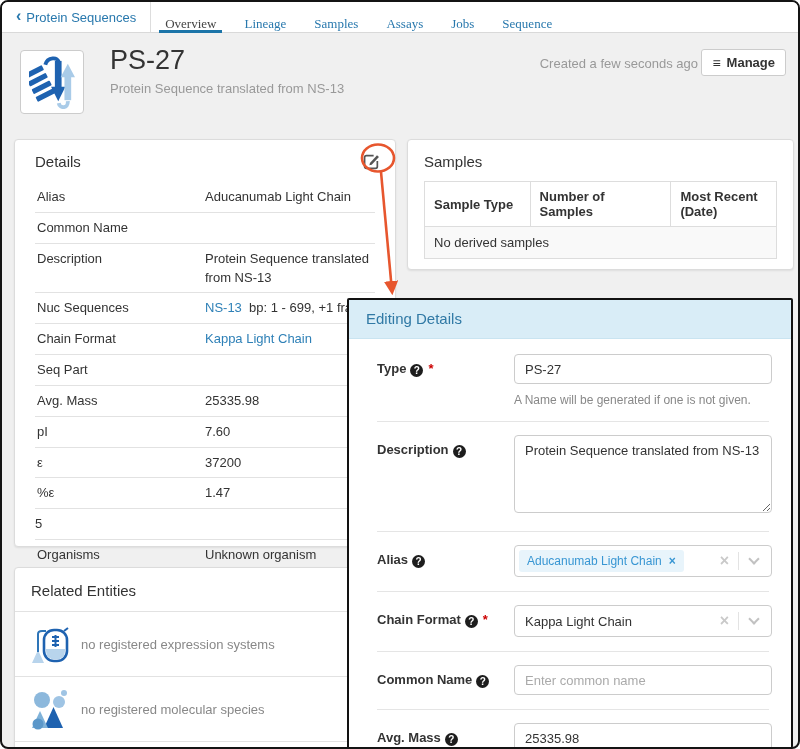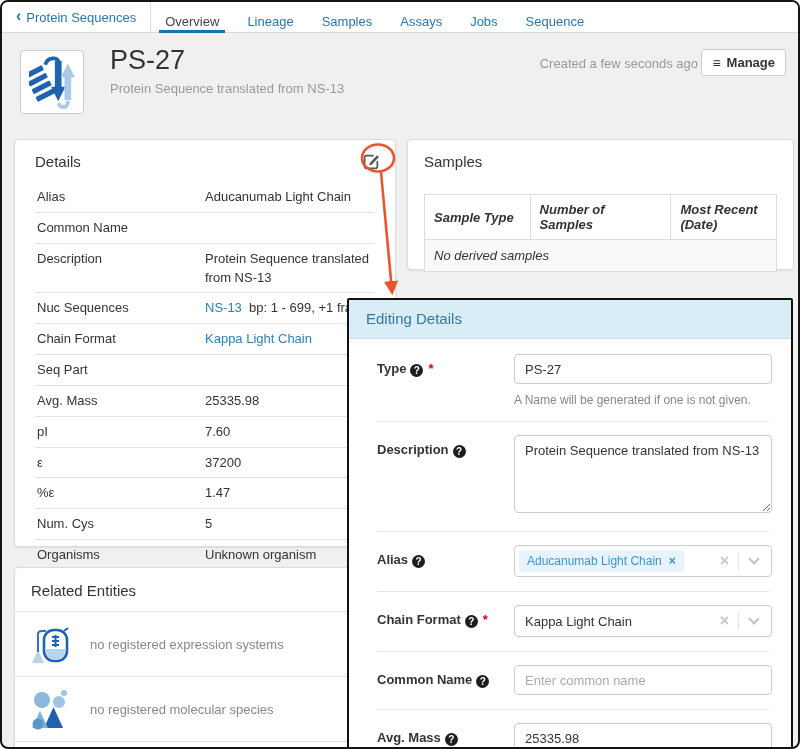--- a/index.html
+++ b/index.html
@@ -13,21 +13,21 @@
   
   .nav {
     position: absolute; left:0; top:0; right:0; height: 31px;
     background:#fff; border-bottom:1px solid #d9d9d9;
     display:flex; align-items:stretch; font-size:13px;
   }
   .back-link { display:flex; align-items:center; gap:5px; padding:0 14px; color:#2878ad; cursor:pointer; }
   .back-chevron { font-size:16px; font-weight:bold; line-height:1; margin-top:-2px; }
   .nav-sep { width:1px; background:#ddd; }
   .nav-tabs { display:flex; align-items:stretch; }
-  .nav-tab { position:relative; display:flex; align-items:flex-start; padding:12px 14px; color:#2878ad; cursor:pointer; }
+  .nav-tab { position:relative; display:flex; align-items:flex-end; padding:0 14px; color:#2878ad; cursor:pointer;font-family:Liberation Serif, serif; }
   .nav-tab.active { color:#444; }
   .nav-tab.active::after {
     content:""; position:absolute; left:8px; right:8px; bottom:-1px; height:3px; background:#1b74a8;
   }
   
   .entity-header { position:absolute; left:0; top:31px; right:0; height:100px; }
   .entity-icon-card {
     position:absolute; left:18px; top:17px; width:64px; height:64px;
     background:#fff; border:1px solid #ccc; border-radius:4px;
     display:flex; align-items:center; justify-content:center;
@@ -51,27 +51,27 @@
   .details-card { left:12px; top:137px; width:382px; height:408px; padding:13px 20px; }
   .edit-btn { position:absolute; right:13px; top:10px; width:22px; height:22px; display:flex; align-items:center; justify-content:center; cursor:pointer; }
   .details-table { margin-top:12px; }
   .d-row { display:flex; padding:6px 0 5px 0; border-bottom:1px solid #e2e2e2; font-size:13px; color:#333; line-height:1.45; }
   .d-row:last-child { border-bottom:none; }
   .d-label { flex:0 0 50%; padding-left:2px; }
   .d-value { flex:1; }
   .link { color:#2e80b7; cursor:pointer; text-decoration:none;text-align:right; }
   
   .samples-card { left:405px; top:137px; width:387px; height:131px; padding:13px 16px; }
-  .samples-table { width:100%; border-collapse:collapse; margin-top:24px; font-size:13px;font-style:italic; }
+  .samples-table { width:100%; border-collapse:collapse; margin-top:11px; font-size:13px; }
   .samples-table th { border:1px solid #ddd; text-align:left; font-weight:bold; color:#333; padding:7px 9px; background:#fff; }
   .samples-table td { border:1px solid #ddd; color:#333; padding:8px 9px; background:#f9f9f9; }
   
   .related-card { left:12px; top:565px; width:382px; height:196px; padding:0; }
   .related-head { padding:14px 16px 12px 16px; border-bottom:1px solid #e2e2e2; }
-  .related-item { display:flex; align-items:center; gap:21px; padding:11px 16px; border-bottom:1px solid #e2e2e2; }
+  .related-item { display:flex; align-items:center; gap:12px; padding:11px 16px; border-bottom:1px solid #e2e2e2; }
   .related-text { font-size:13px; color:#888; }
   
   .editing-panel {
     position:absolute; left:345px; top:296px; width:446px; height:455px;
     background:#fff; border:2px solid #121212; border-radius:2px; z-index:5;
     overflow:hidden;
   }
   .editing-head {
     background:#d9edf7; border-bottom:1px solid #c9e4f1;
     padding:10px 17px 11px 17px; font-size:15px; color:#3079a5;
@@ -217,21 +217,20 @@
         </div>
       <div class="d-row">
           <span class="d-label">ε</span>
           <span class="d-value">37200</span>
         </div>
       <div class="d-row">
           <span class="d-label">%ε</span>
           <span class="d-value">1.47</span>
         </div>
       <div class="d-row">
-          <span class="d-label">Num. Cys</span>
           <span class="d-value">5</span>
         </div>
       <div class="d-row">
           <span class="d-label">Organisms</span>
           <span class="d-value">Unknown organism</span>
         </div>
     </div>
   </div>
 
   <div class="card samples-card">

